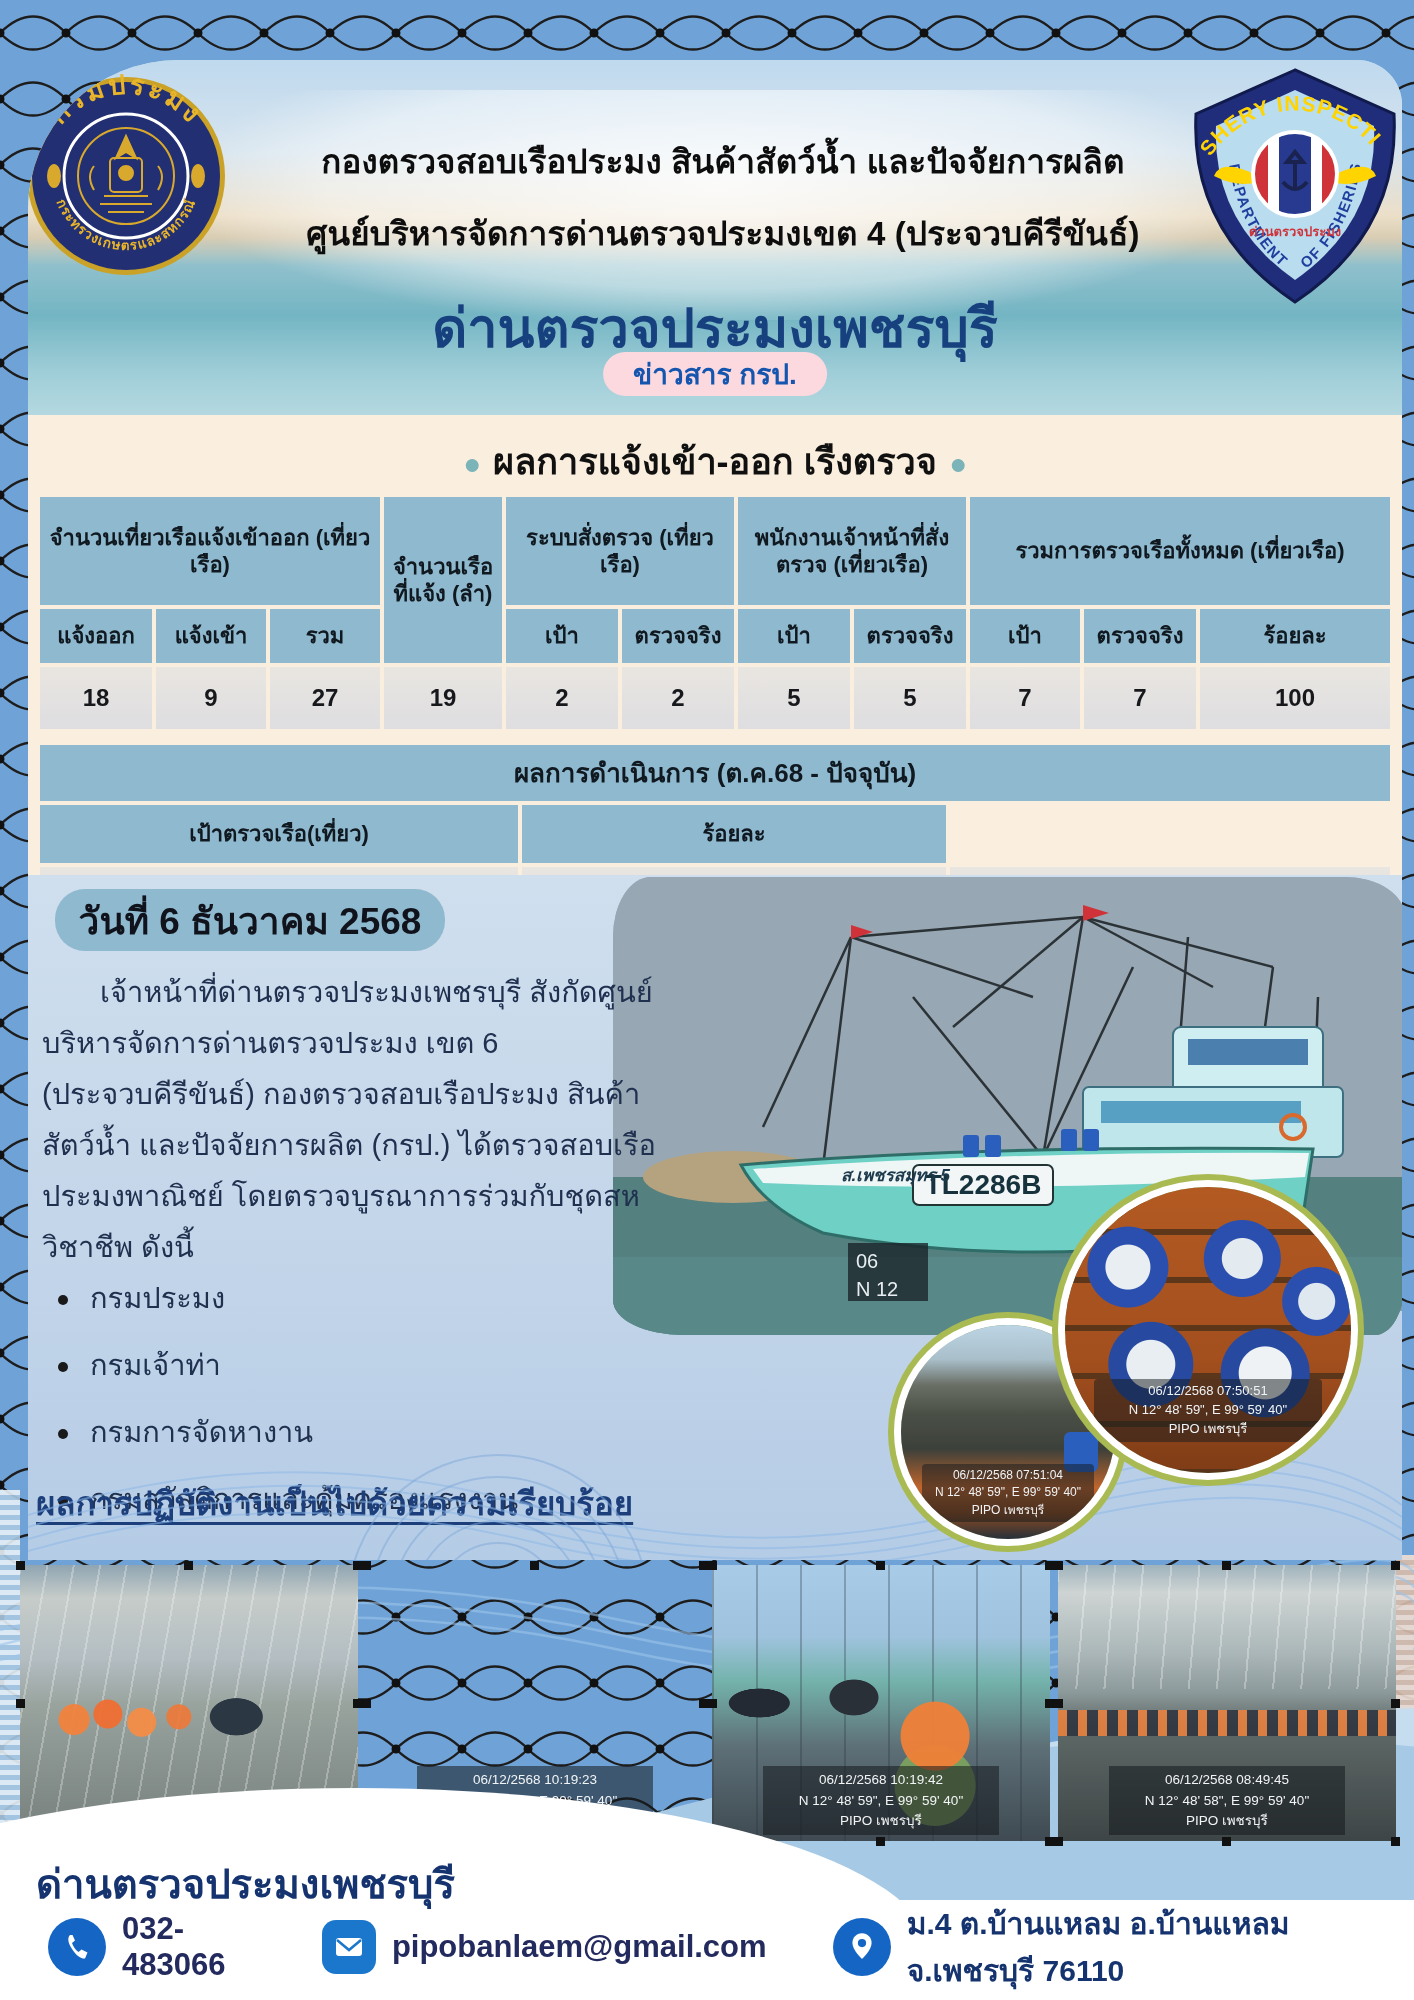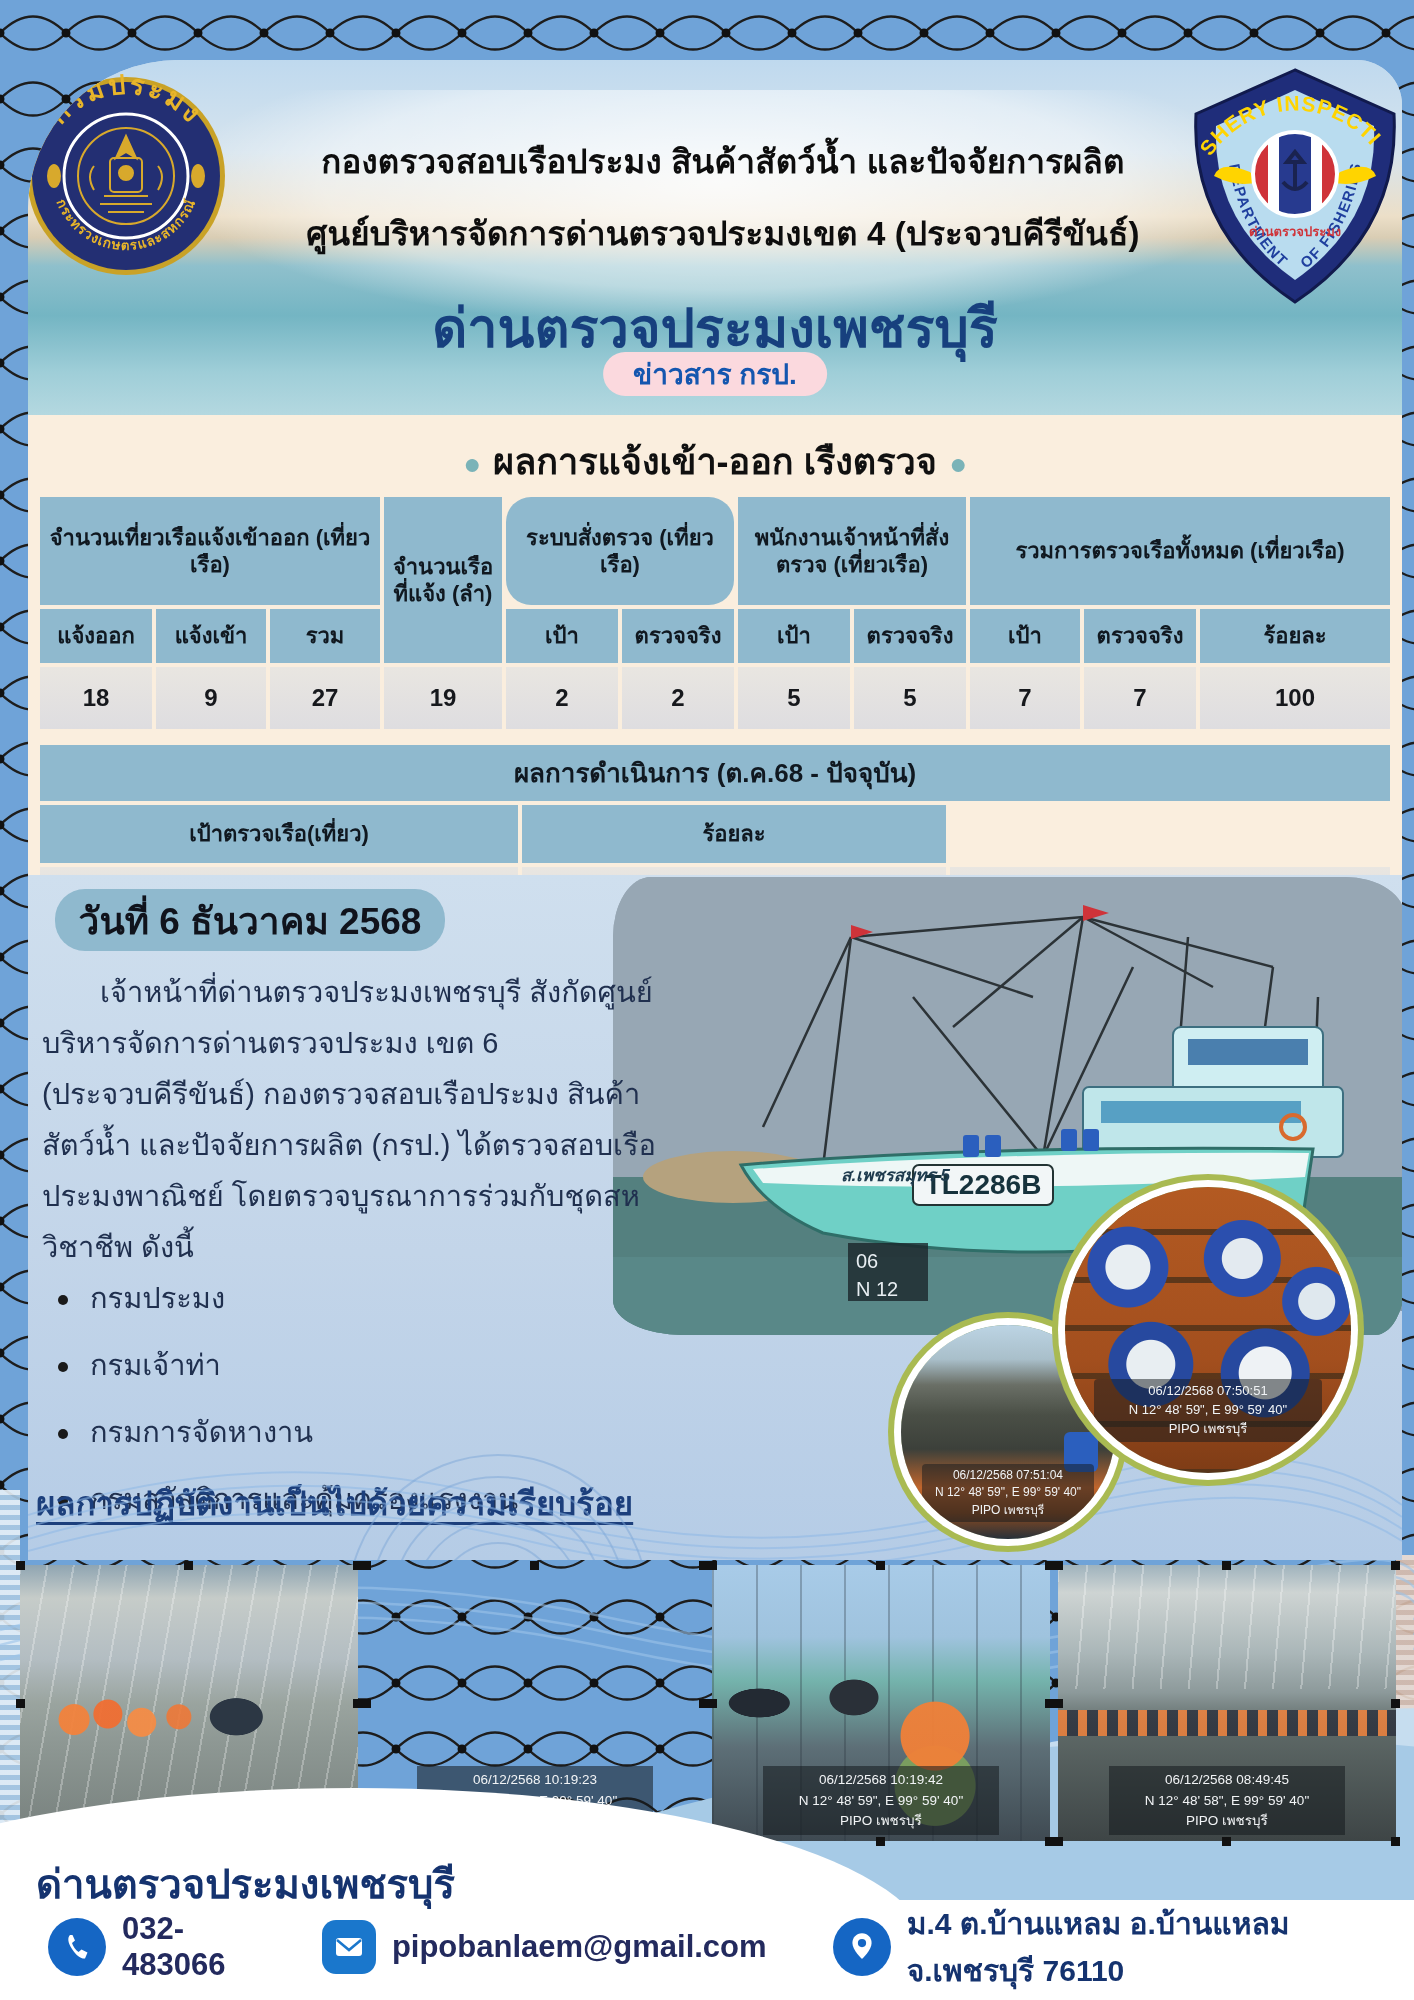--- a/index.html
+++ b/index.html
@@ -31,21 +31,21 @@
   .sec-dot{color:#7ab3b8;font-size:30px;vertical-align:middle;padding:0 12px;}
   .tbl1{position:absolute;left:12px;top:82px;width:1350px;display:grid;
     grid-template-columns:112px 110px 110px 118px 112px 112px 112px 112px 110px 112px 190px;
     grid-template-rows:108px 54px 62px;gap:4px;}
   .tbl2{position:absolute;left:12px;top:330px;width:1350px;display:grid;
     grid-template-columns:478px 424px 440px;grid-template-rows:56px 58px 56px;gap:4px;}
   .th{background:#8fb9ce;color:#101820;font-weight:bold;display:flex;align-items:center;justify-content:center;text-align:center;font-size:22px;line-height:1.25;padding:2px 6px;box-sizing:border-box;}
   .td{background:linear-gradient(180deg,#e9e6e1,#dedde0);color:#16181c;font-weight:bold;display:flex;align-items:center;justify-content:center;font-size:24px;}
   .g1{grid-column:1/4;grid-row:1;}
   .g2{grid-column:4;grid-row:1/3;}
-  .g3{grid-column:5/7;grid-row:1;border-radius:25px;}
+  .g3{grid-column:5/7;grid-row:1;}
   .g4{grid-column:7/9;grid-row:1;}
   .g5{grid-column:9/12;grid-row:1;}
   .t2-title{grid-column:1/4;font-size:26px;}
   
   .bodysec{position:absolute;left:0;top:815px;width:100%;height:685px;background:linear-gradient(180deg,#cfdfee 0%,#c3d5e9 55%,#b5cce6 100%);}
   .date-pill{position:absolute;left:27px;top:14px;width:390px;height:62px;background:#8fb9ce;border-radius:30px;display:flex;align-items:center;justify-content:center;font-size:37px;font-weight:bold;color:#10131c;}
   .para{position:absolute;left:14px;top:92px;width:618px;font-size:29px;line-height:1.76;color:#20304f;text-indent:58px;}
   .bullets{position:absolute;left:30px;top:400px;width:600px;font-size:29px;color:#20304f;}
   .bullets div{margin-bottom:21px;}
   .bullet-dot{display:inline-block;width:10px;height:10px;border-radius:50%;background:#1a1a1a;margin-right:22px;vertical-align:middle;}

